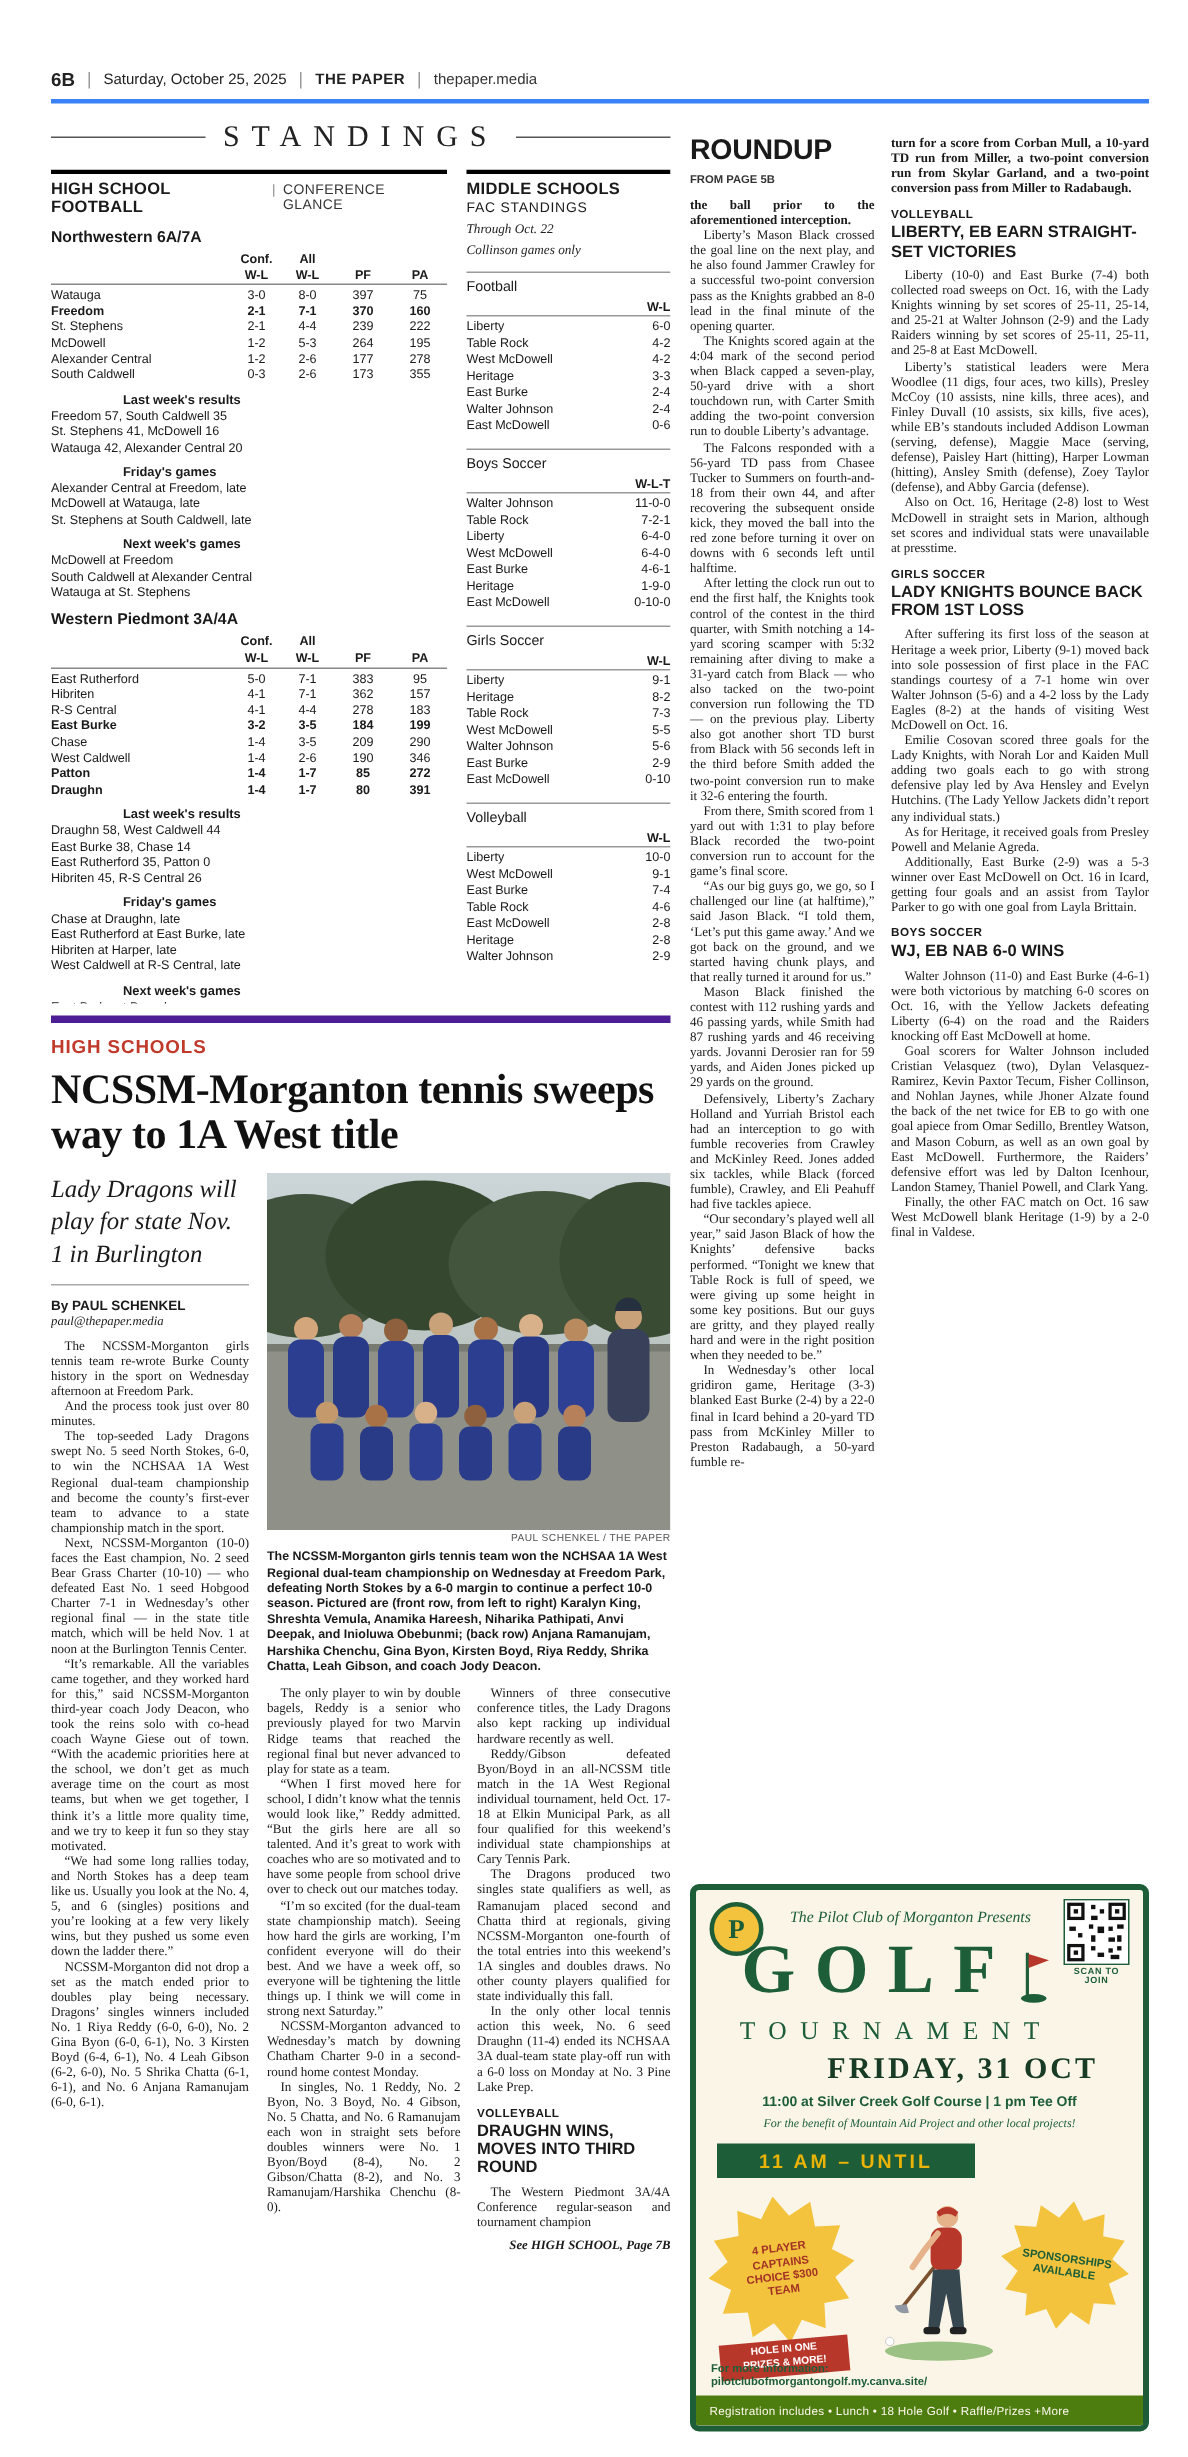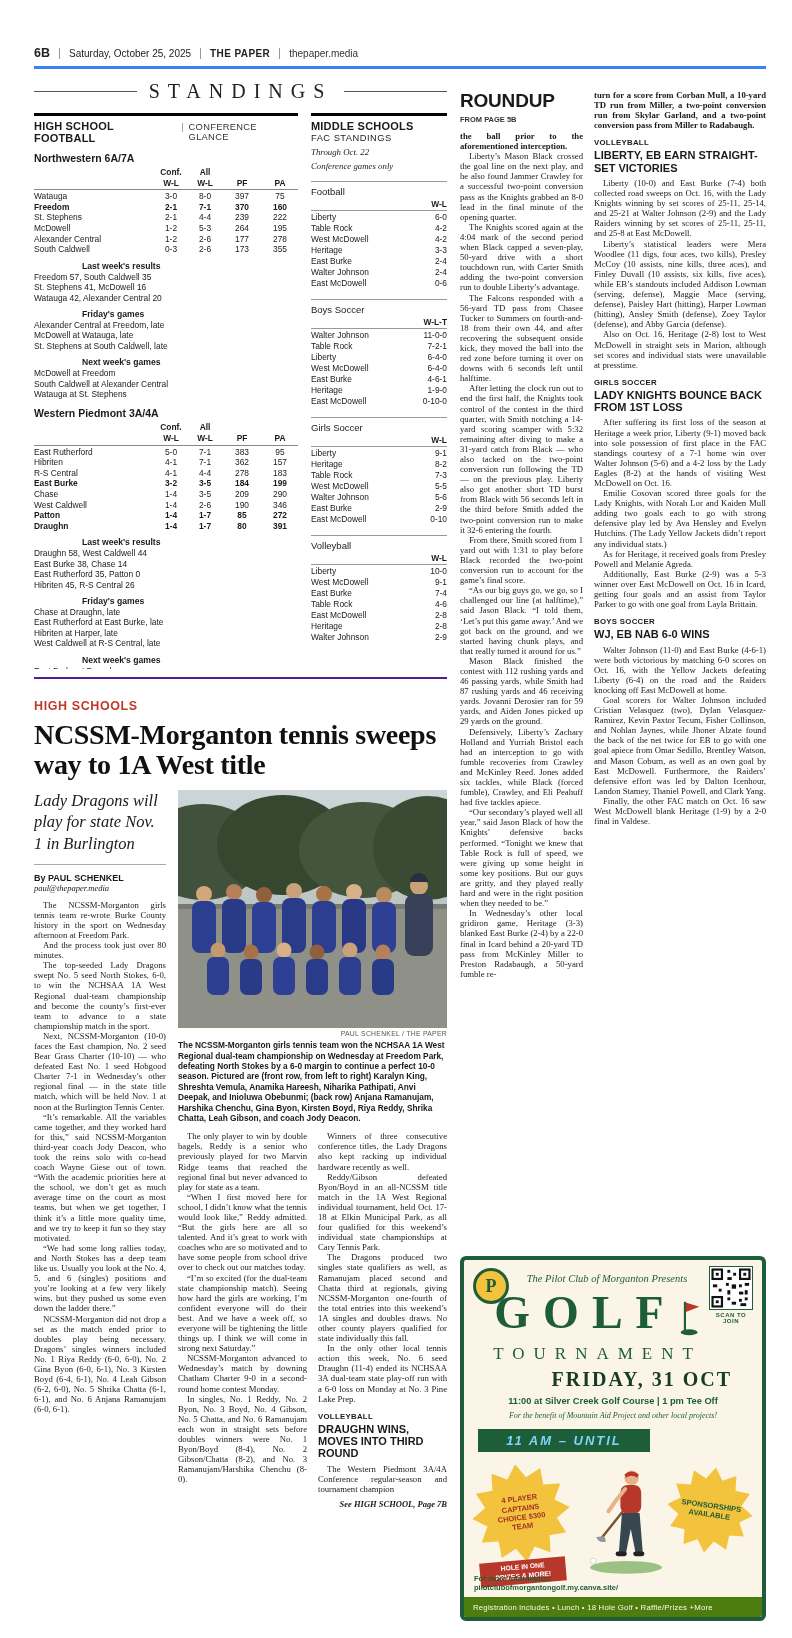--- a/index.html
+++ b/index.html
@@ -60,21 +60,21 @@
   .sub-headline { font-size:11px; font-weight:bold; line-height:1.12; margin:2px 0 4px; }
 
   
   .roundup-cols { display:flex; gap:11px; height:1158px; overflow:hidden;margin-top:12px; }
   .r-col1 { width:123px; flex:none; }
   .r-col2 { flex:1; min-width:0; }
   .roundup-title { font-size:19px; font-weight:bold; letter-spacing:-0.2px; }
   .from-line { font-size:7.5px; font-weight:bold; color:#333; margin:3px 0 7px; }
 
   
-  .tennis { margin-top:8px; border-top:2px solid #4c1d95; padding-top:20px; height:944px; overflow:hidden; }
+  .tennis { margin-top:8px; border-top:5px solid #4c1d95; padding-top:9px; height:944px; overflow:hidden; }
   .kicker-red { color:#c0392b; font-weight:bold; font-size:12.5px; letter-spacing:0.6px; }
   .headline { font-family:"Liberation Serif", serif; font-weight:bold; font-size:28px; line-height:1.06;
               letter-spacing:-0.3px; color:#111; margin:7px 0 11px; }
   .tennis-body { display:flex; gap:12px; height:806px; overflow:hidden; }
   .t-col1 { width:132px; flex:none; }
   .t-right { flex:1; min-width:0; display:flex; flex-direction:column; }
   .deck { font-family:"Liberation Serif", serif; font-style:italic; font-size:16.5px; line-height:1.28;
           padding-bottom:10px; border-bottom:1px solid #aaa; margin-bottom:8px; }
   .byline { font-size:9px; font-weight:bold; }
   .byline-email { font-family:"Liberation Serif", serif; font-style:italic; font-size:8.5px; margin-bottom:7px; }
@@ -106,22 +106,22 @@
               letter-spacing:13px; text-indent:13px; color:#1d5e38; }
   .ad-flag { width:22px; height:38px; }
   .ad-subtitle { position:absolute; top:84px; left:0; right:40px; text-align:center;
                  font-family:"Liberation Serif", serif; font-size:17px; letter-spacing:9px; text-indent:9px; color:#1d5e38; }
   .ad-date { position:absolute; top:108px; left:0; right:30px; text-align:right;
              font-family:"Liberation Serif", serif; font-weight:bold; font-size:20px; letter-spacing:2px; color:#173b24; }
   .ad-details { position:absolute; top:136px; left:0; right:0; text-align:center;
                 font-size:9.3px; font-weight:bold; color:#1d5e38; }
   .ad-benefit { position:absolute; top:151px; left:0; right:0; text-align:center;
                 font-family:"Liberation Serif", serif; font-style:italic; font-size:8px; color:#1d5e38; }
-  .ad-banner { position:absolute; top:169px; left:14px; width:172px; background:#1d5e38; color:#7dd3fc;
-               font-weight:bold; font-size:13px; letter-spacing:2px; text-align:center; padding:4px 0;font-style:italic; }
+  .ad-banner { position:absolute; top:169px; left:14px; width:172px; background:#1d5e38; color:#eab308;
+               font-weight:bold; font-size:13px; letter-spacing:2px; text-align:center; padding:4px 0; }
   .burst { position:absolute; background:#f3c33d; display:flex; align-items:center; justify-content:center;
            text-align:center;
            clip-path:polygon(100% 50%, 85.7% 59.6%, 93.3% 75%, 76.2% 76.2%, 75% 93.3%, 59.6% 85.7%, 50% 100%,
              40.4% 85.7%, 25% 93.3%, 23.8% 76.2%, 6.7% 75%, 14.3% 59.6%, 0% 50%, 14.3% 40.4%, 6.7% 25%,
              23.8% 23.8%, 25% 6.7%, 40.4% 14.3%, 50% 0%, 59.6% 14.3%, 75% 6.7%, 76.2% 23.8%, 93.3% 25%, 85.7% 40.4%); }
   .burst span { font-size:7.5px; font-weight:bold; line-height:1.25; width:68%; }
   .burst1 { top:204px; left:8px; width:98px; height:98px; transform:rotate(-7deg); }
   .burst1 span { color:#a33226; }
   .burst2 { top:207px; right:9px; width:86px; height:86px; transform:rotate(8deg); }
   .burst2 span { color:#1d5e38; }
@@ -373,21 +373,21 @@
                 <div class="mini-line bold">East Burke at Draughn</div>
 
             </div>
           </div>
 
           <div class="ms-col">
             <div class="rule3"></div>
             <div class="ms-head">MIDDLE SCHOOLS</div>
             <div class="ms-sub">FAC STANDINGS</div>
             <div class="ms-note">Through Oct. 22</div>
-            <div class="ms-note">Conference games only</div>
+            <div class="ms-note">Collinson games only</div>
 
             <div class="sport-label">Football</div>
             <div class="ms-rec-head">W-L</div>
 
               <div class="ms-row">
                 <span>Liberty</span>
                 <span>6-0</span>
               </div>
 
               <div class="ms-row">

